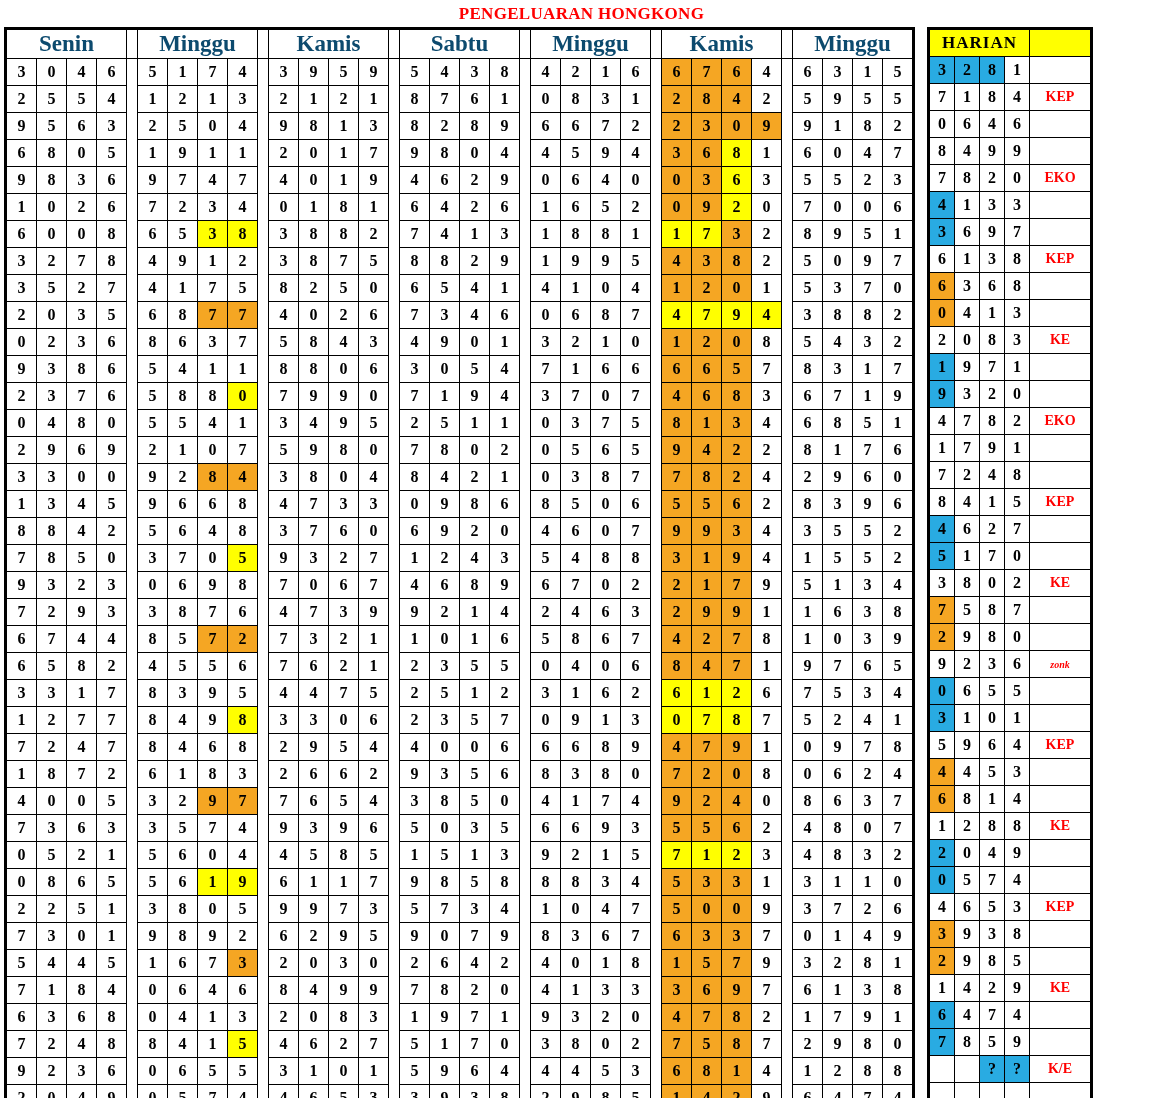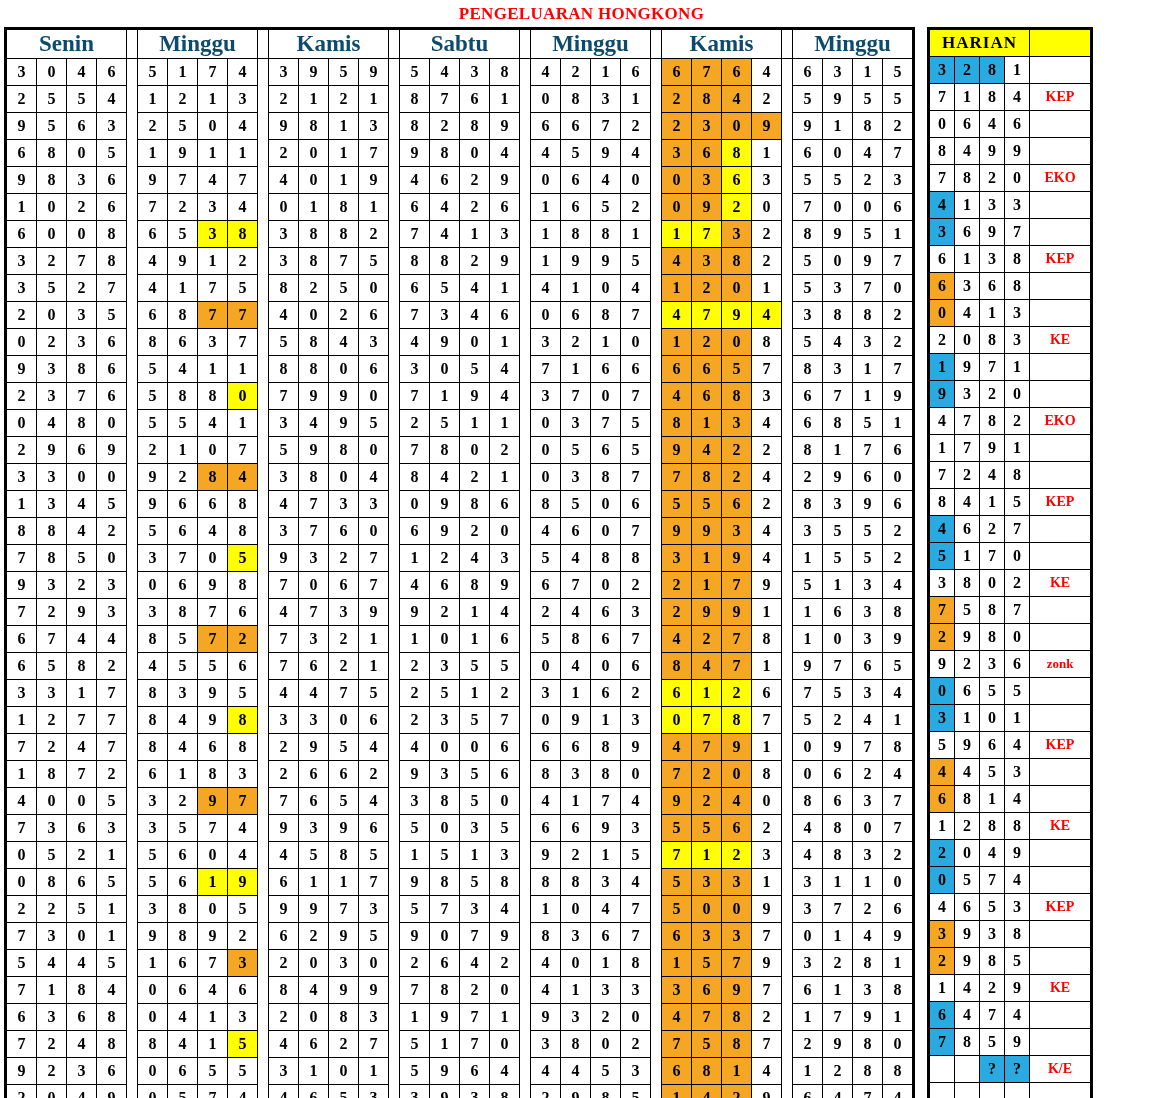--- a/index.html
+++ b/index.html
@@ -40,21 +40,21 @@
     height:24px;letter-spacing:1px;font-family:"Liberation Serif", serif;
   }
   .har-tbl td.d{
     width:22px;height:24px;text-align:center;font-size:16px;font-weight:bold;
     font-family:"Liberation Serif", serif;color:#000;
   }
   .har-tbl td.note{
     width:58px;height:24px;text-align:center;font-size:14px;font-weight:bold;
     color:#ff0000;font-family:"Liberation Serif", serif;
   }
-  .har-tbl td.note.small{font-size:13px;}
+  .har-tbl td.note.small{font-size:10px;font-style:italic;}
 </style>
 </head>
 <body>
 
 <div class="page">
   <div class="title">PENGELUARAN HONGKONG</div>
 
   <div class="wrap">
     <div class="left-panel">
       <table class="main-tbl">

